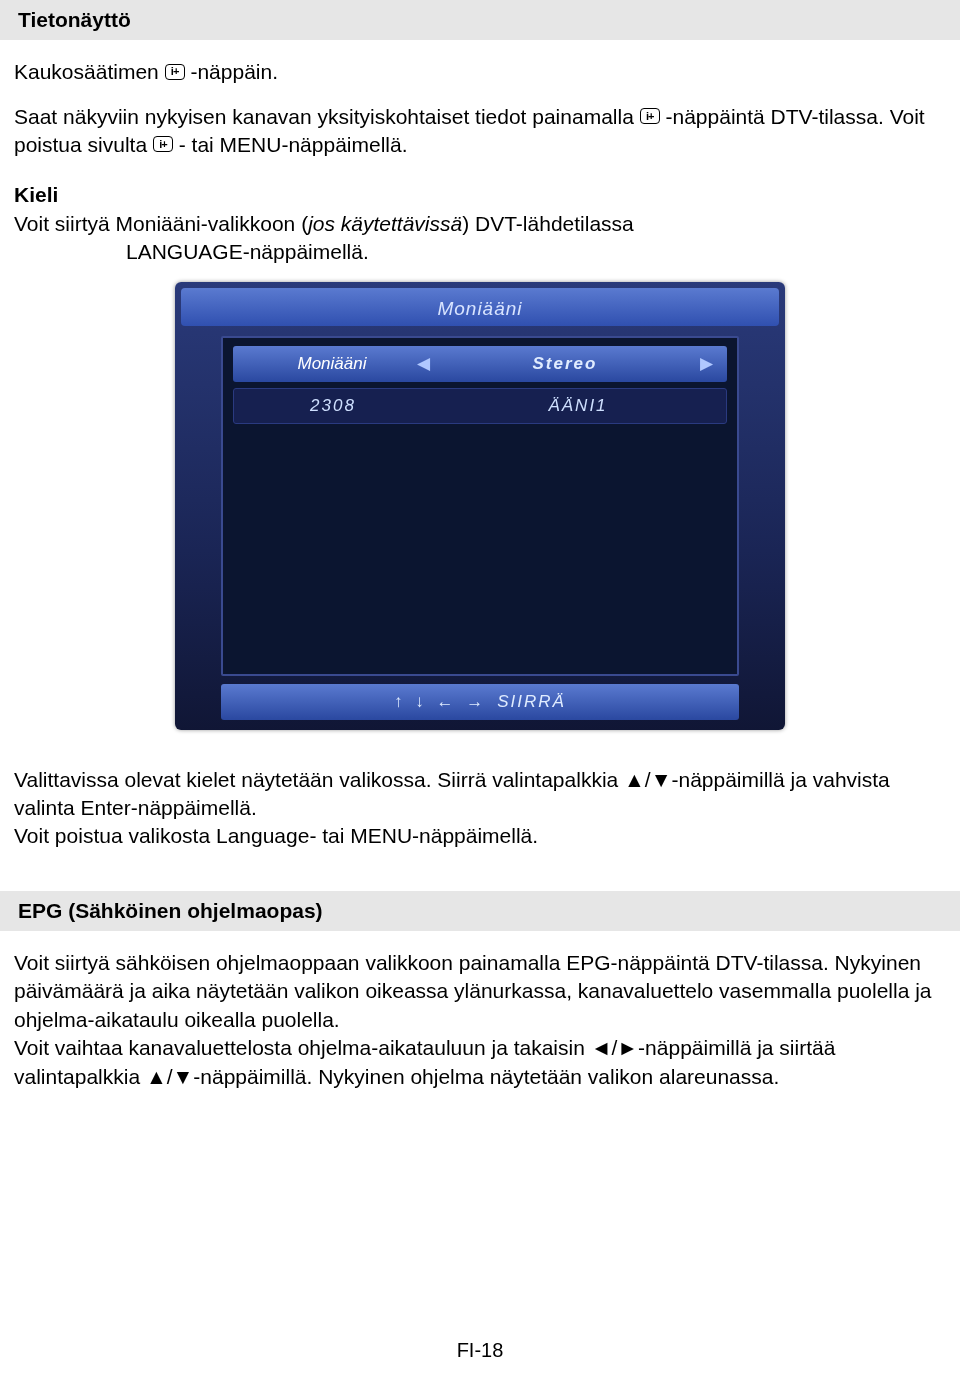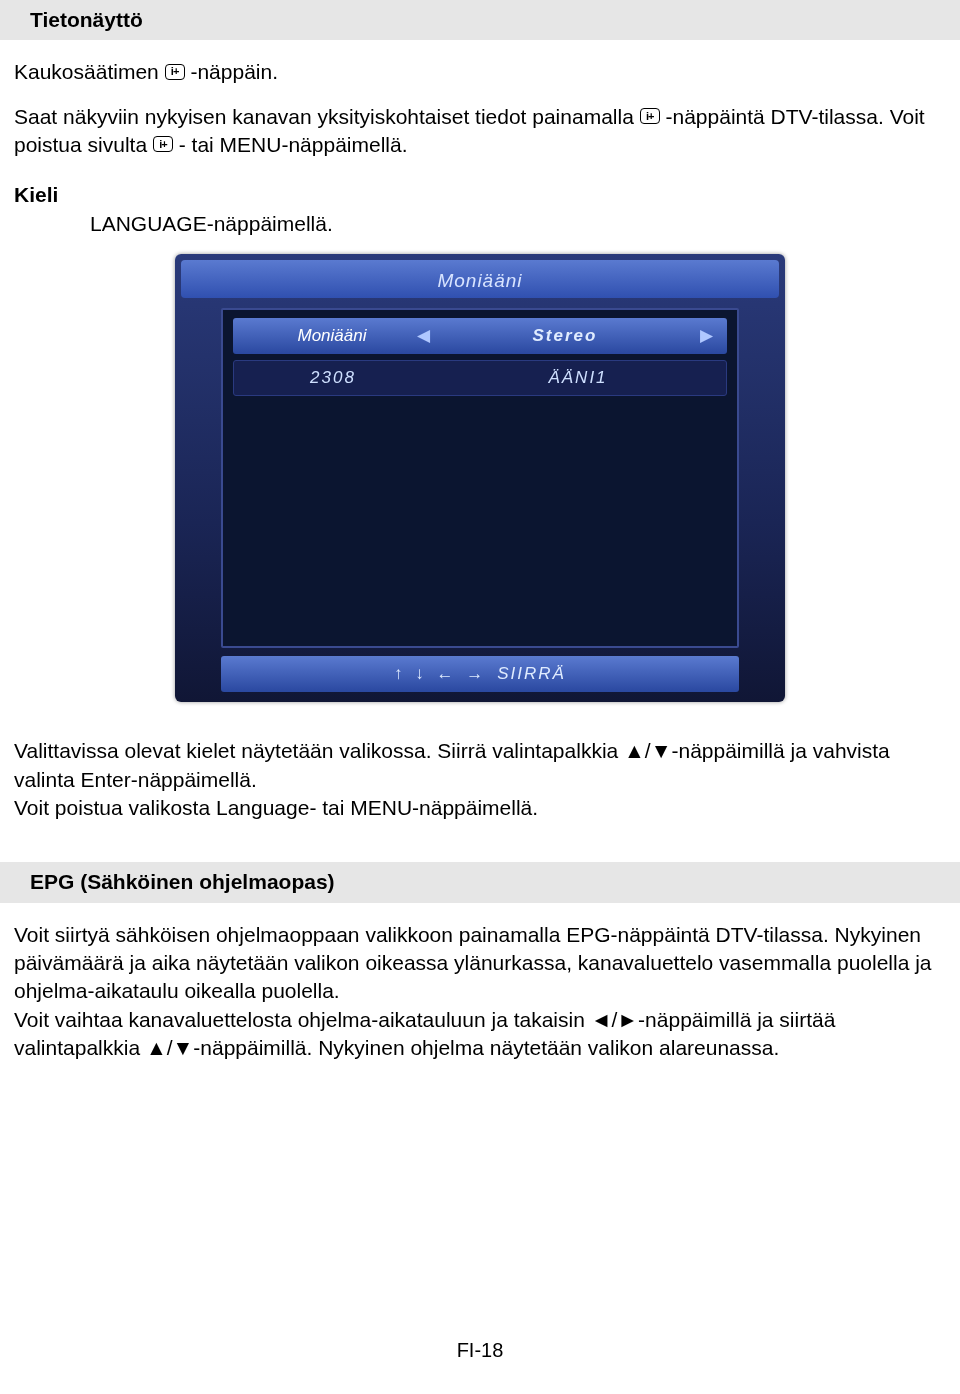--- a/index.html
+++ b/index.html
@@ -8,31 +8,31 @@
     height: 1394px;
     background: #fff;
     font-family: Arial, Helvetica, sans-serif;
     font-size: 21px;
     line-height: 1.35;
     color: #000;
     padding: 0;
   }
   .section-title {
     background: #e6e6e6;
-    padding: 6px 30px;
+    padding: 6px 18px;
     font-weight: bold;
     margin-bottom: 18px;
   }
   .content {
     padding: 0 14px;
   }
   .para { margin-bottom: 16px; }
   .bold { font-weight: bold; }
   .italic { font-style: italic; }
-  .indent { margin-left: 76px; }
+  .indent { margin-left: 112px; }
   .icon-box {
     display: inline-flex;
     align-items: center;
     justify-content: center;
     width: 20px;
     height: 16px;
     border: 1.5px solid #000;
     border-radius: 4px;
     font-size: 11px;
     font-weight: bold;
@@ -141,20 +141,23 @@
   </p>
   <p class="para">
     <span>Saat näkyviin nykyisen kanavan yksityiskohtaiset tiedot painamalla </span>
     <span class="icon-box">i+</span>
     <span>-näppäintä DTV-tilassa. Voit poistua sivulta </span>
     <span class="icon-box">i+</span>
     <span>- tai MENU-näppäimellä.</span>
   </p>
 
   <p class="bold" style="margin-top:22px;">Kieli</p>
+  <p>
+    <span>Voit siirtyä Moniääni-valikkoon (</span><span class="italic">jos käytettävissä</span><span>) DVT-lähdetilassa</span>
+  </p>
   <p class="indent para">LANGUAGE-näppäimellä.</p>
 
   <div class="screenshot-wrap">
     <div class="tv-screenshot">
       <div class="tv-header">Moniääni</div>
       <div class="tv-body">
         <div class="tv-row tv-row1">
           <span class="label">Moniääni</span>
           <span class="arrow">◀</span>
           <span class="value">Stereo</span>

